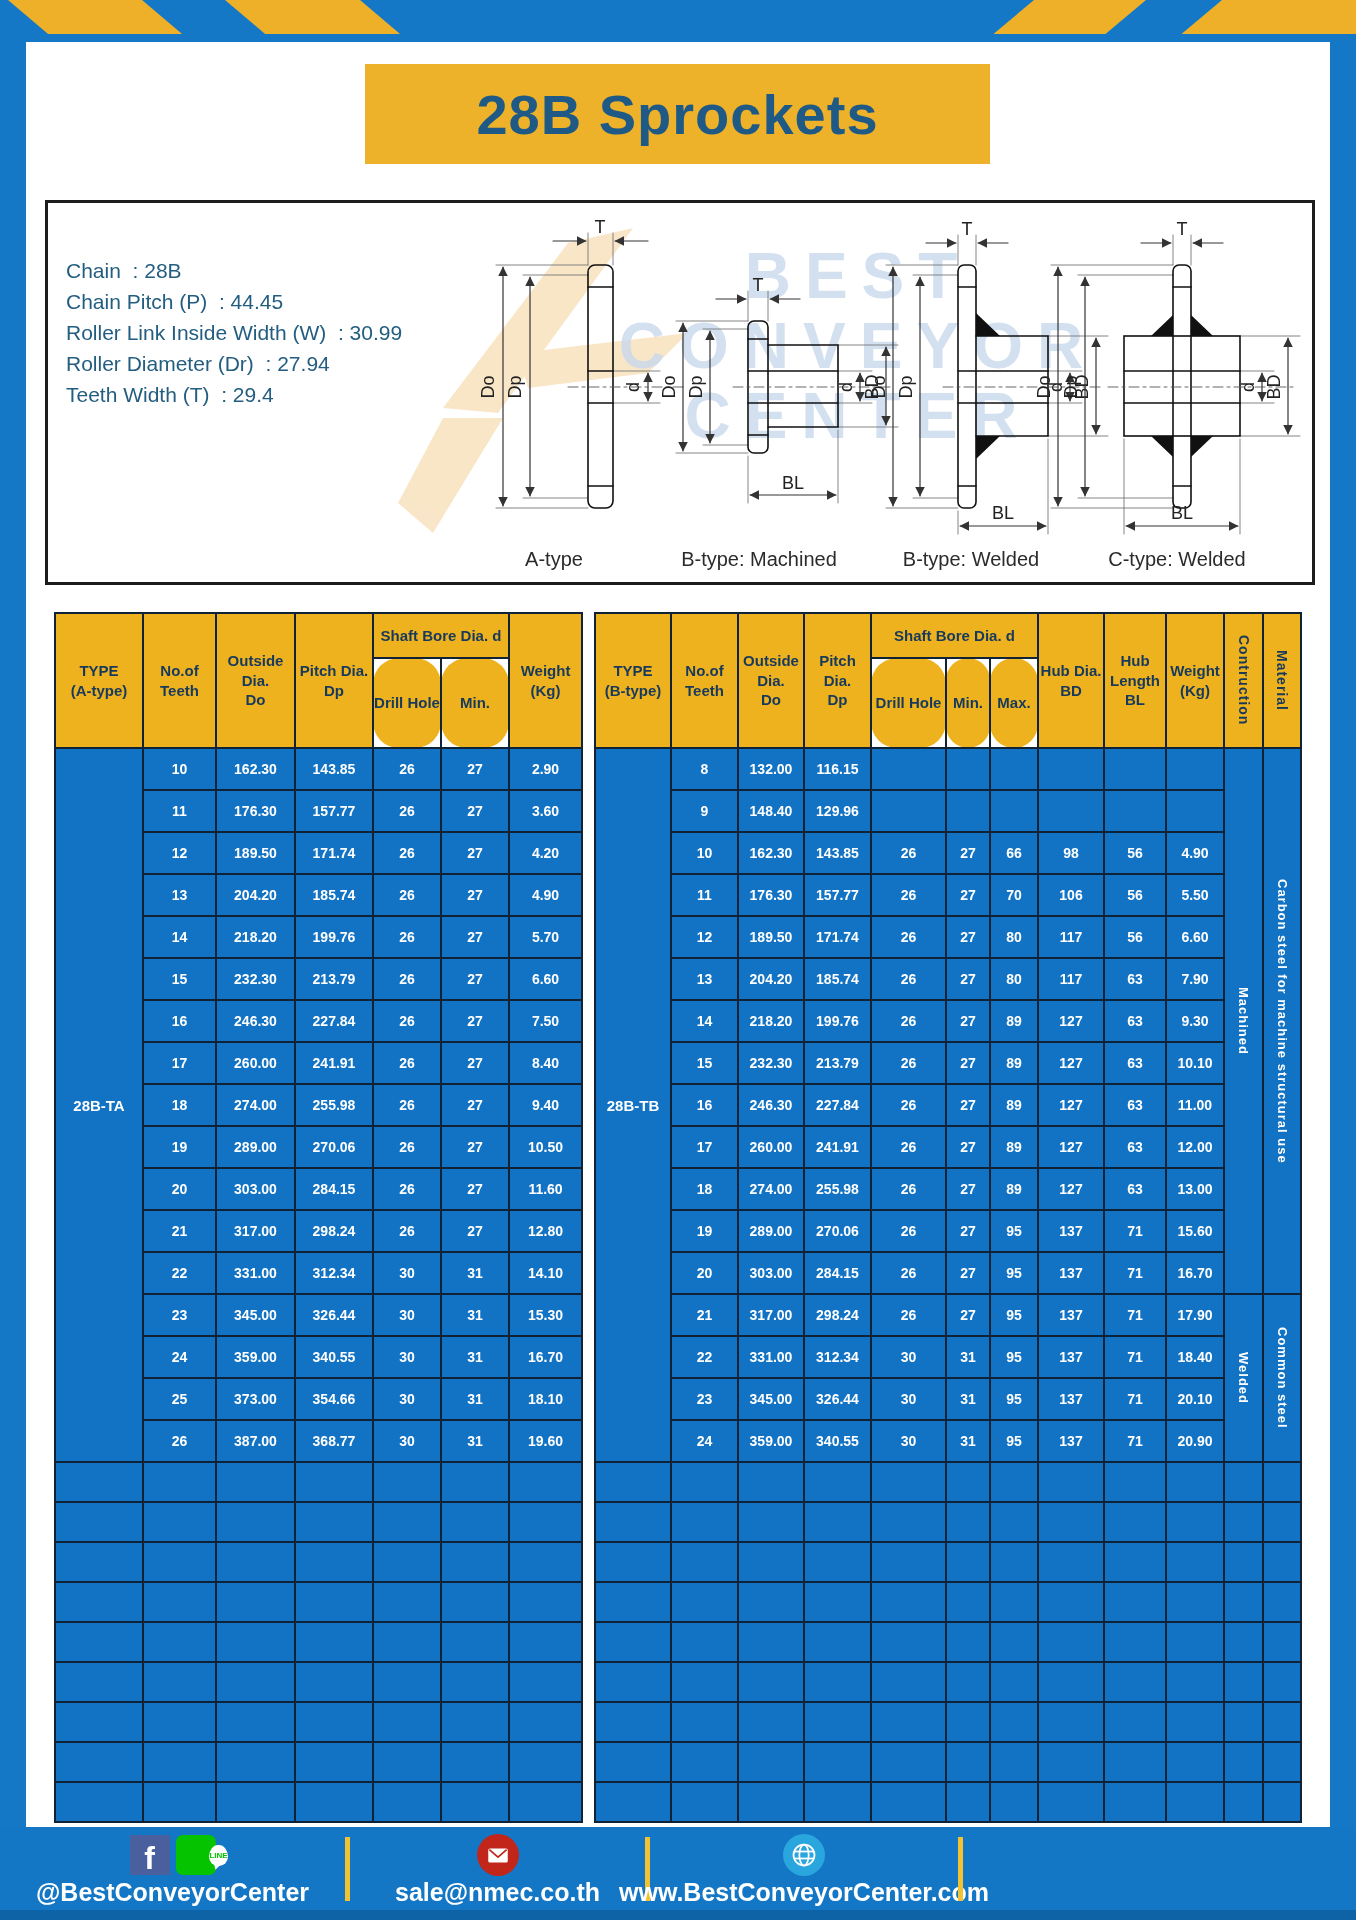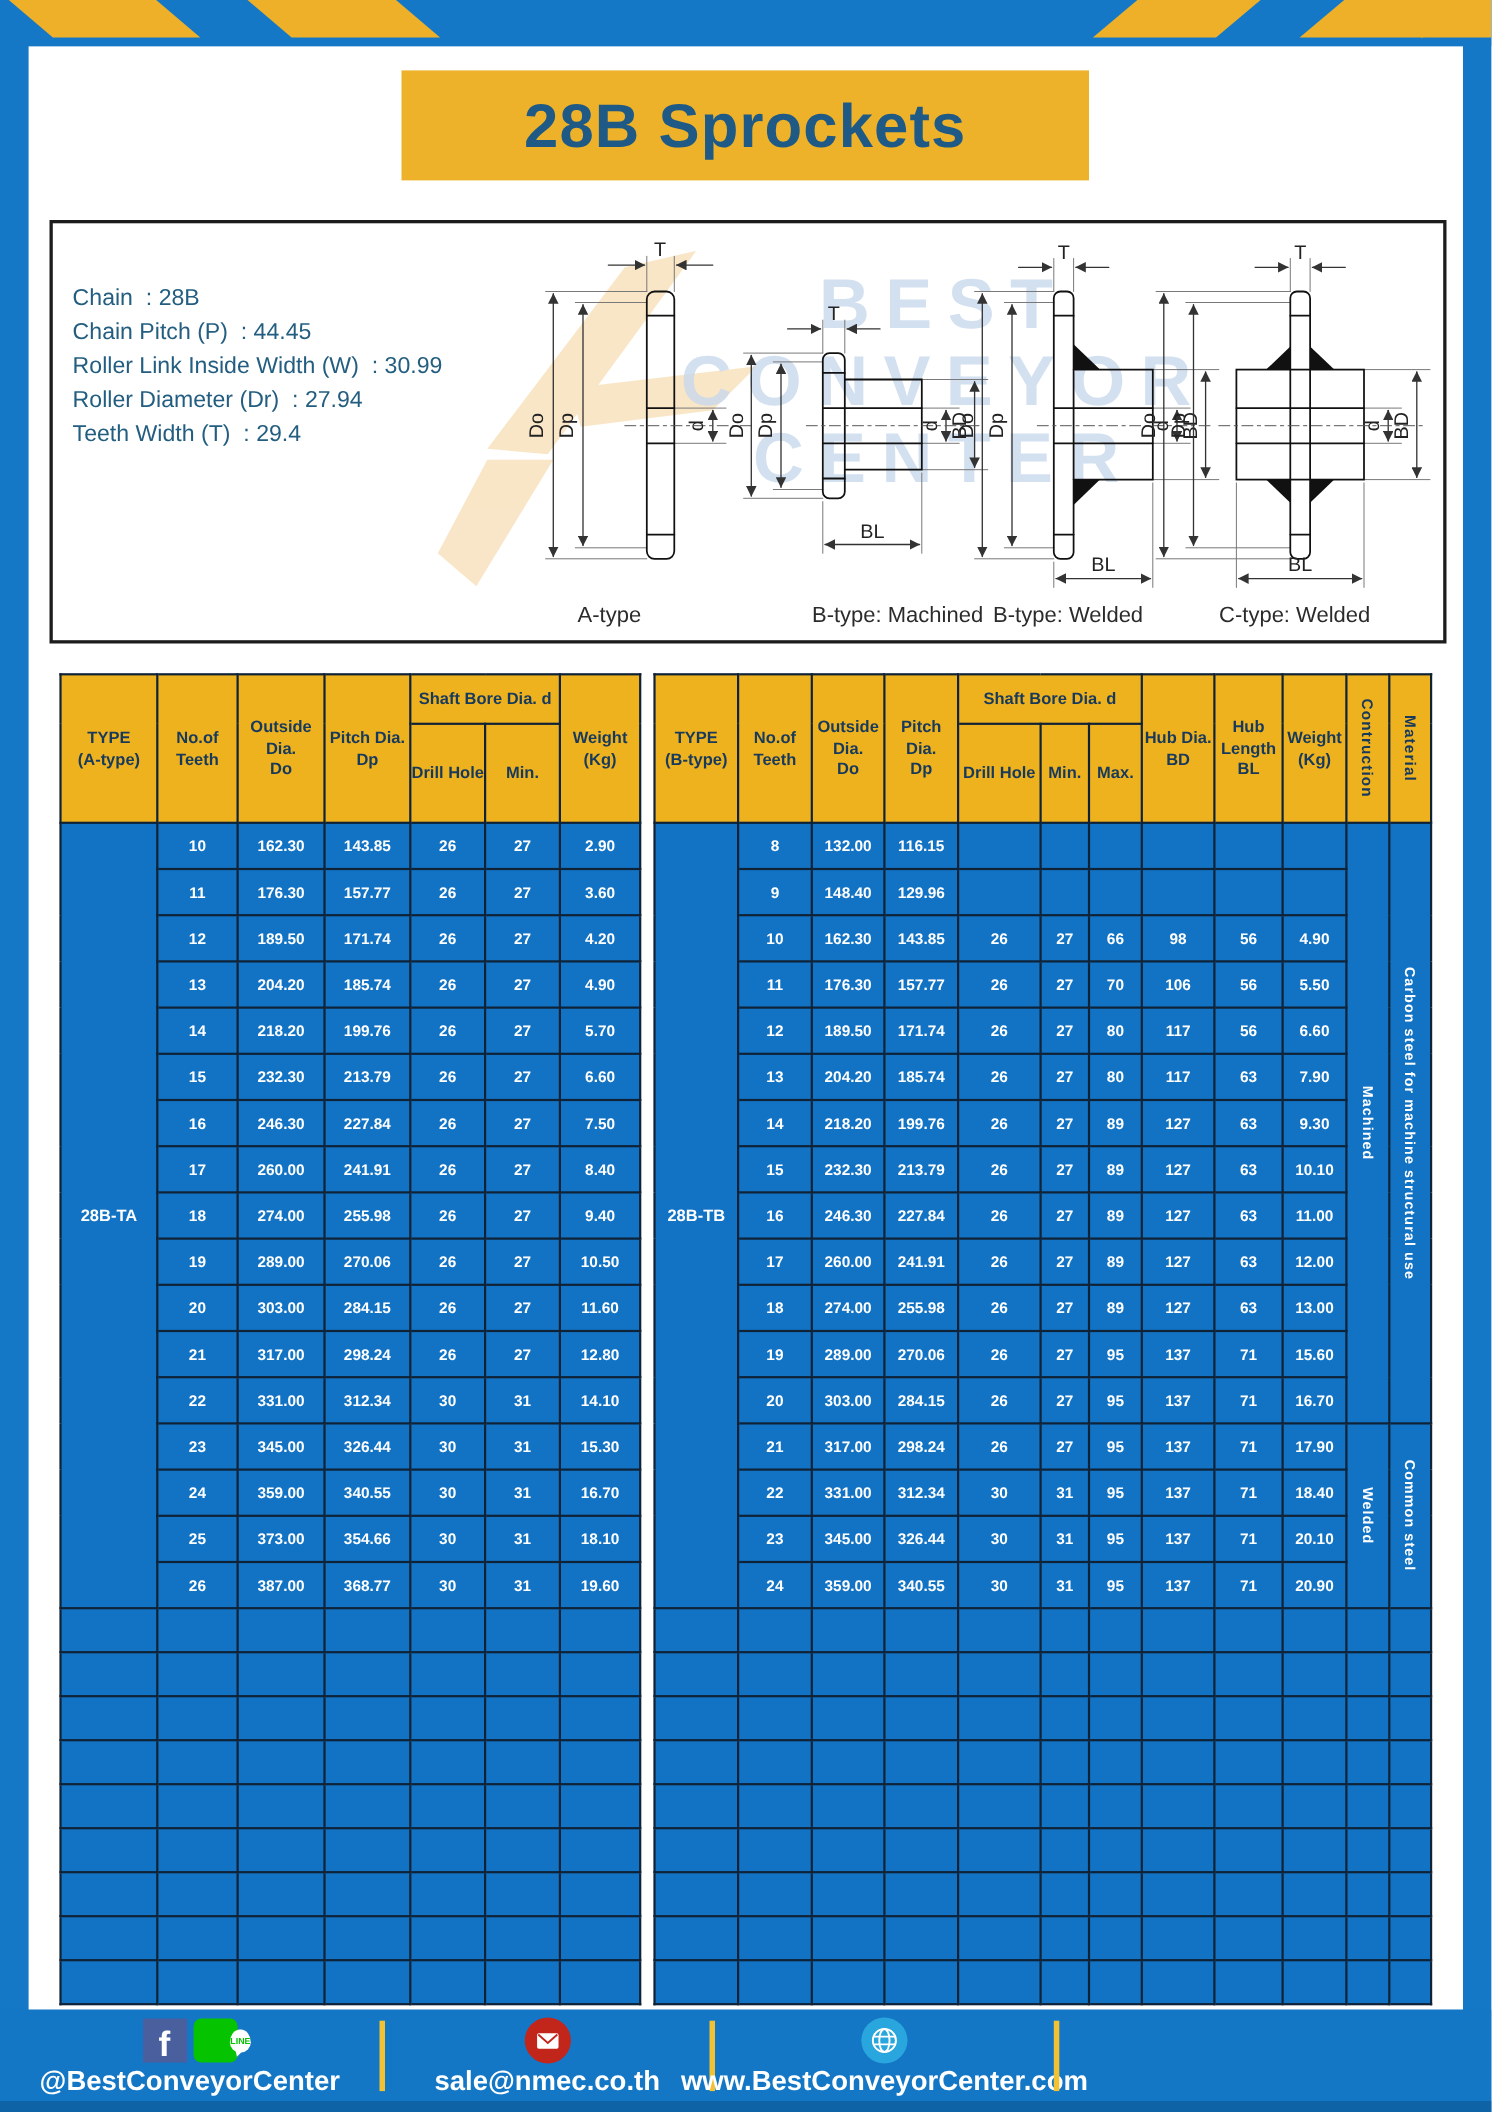--- a/index.html
+++ b/index.html
@@ -38,21 +38,21 @@
   .sheet-table th,.sheet-table td{border:2px solid #0f2236;padding:0;text-align:center;vertical-align:middle;}
   .sheet-table thead th{background:#eeb21f;color:#17395c;font-size:15px;font-weight:bold;white-space:pre-line;line-height:1.3;}
   .sheet-table tbody td{background:#1273c4;color:#ffffff;font-size:14px;font-weight:bold;height:40px;}
   .sheet-table tr.empty-row td{height:38px;}
   .sheet-table .vert-head{writing-mode:vertical-rl;font-size:14px;letter-spacing:1px;}
   .sheet-table td.vert-cell{writing-mode:vertical-rl;font-size:13px;letter-spacing:1px;}
   .sheet-table td.type-cell{font-size:15px;}
   #table-a-wrap{position:absolute;left:54px;top:612px;width:527px;z-index:2;}
   #table-b-wrap{position:absolute;left:594px;top:612px;width:706px;z-index:2;}
   .h-row1 th{height:43px;text-align:center;}
-  .h-row2 th{height:88px;}
+  .h-row2 th{height:88px;border-radius:26px;}
 
   
   #footer{position:absolute;left:0;bottom:0;width:1356px;height:93px;background:#1377c6;
     border-bottom:10px solid #0e62a6;box-sizing:border-box;display:flex;align-items:stretch;z-index:5;}
   .f-sec{display:flex;flex-direction:column;align-items:center;justify-content:flex-start;padding-top:6px;}
   .f-sec .icons{display:flex;gap:6px;align-items:center;height:44px;}
   .f-text{color:#ffffff;font-size:25px;font-weight:bold;margin-top:1px;white-space:nowrap;}
   .f-div{width:5px;height:64px;background:#f2c233;align-self:center;}
   #fsec1{width:345px;}  #fsec2{width:295px;}  #fsec3{width:308px;}  #fsec4{flex:1;}
   .icon-sq{width:40px;height:40px;display:flex;align-items:center;justify-content:center;}
@@ -289,21 +289,21 @@
 
     <div id="spec-block">
       <div class="spec-line">Chain  : 28B</div>
       <div class="spec-line">Chain Pitch (P)  : 44.45</div>
       <div class="spec-line">Roller Link Inside Width (W)  : 30.99</div>
       <div class="spec-line">Roller Diameter (Dr)  : 27.94</div>
       <div class="spec-line">Teeth Width (T)  : 29.4</div>
     </div>
 
     <div class="caption" style="left:506px;">A-type</div>
-    <div class="caption" style="left:768px;">B-type: Machined</div>
+    <div class="caption" style="left:711px;">B-type: Machined</div>
     <div class="caption" style="left:923px;">B-type: Welded</div>
     <div class="caption" style="left:1129px;">C-type: Welded</div>
   </div>
 
   <div id="table-a-wrap">
     <table class="sheet-table">
       <colgroup>
         <col style="width:88px">
           <col style="width:73px">
           <col style="width:79px">

